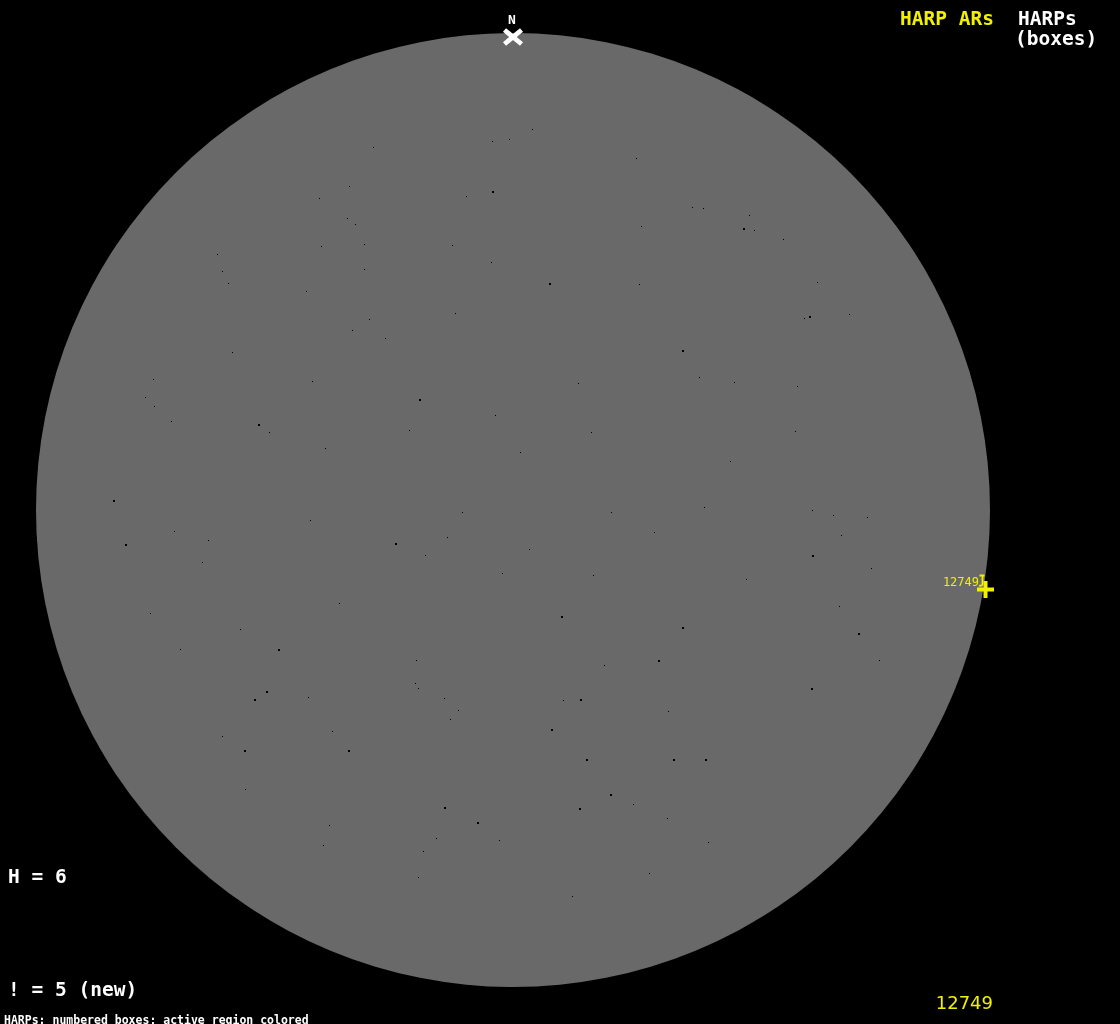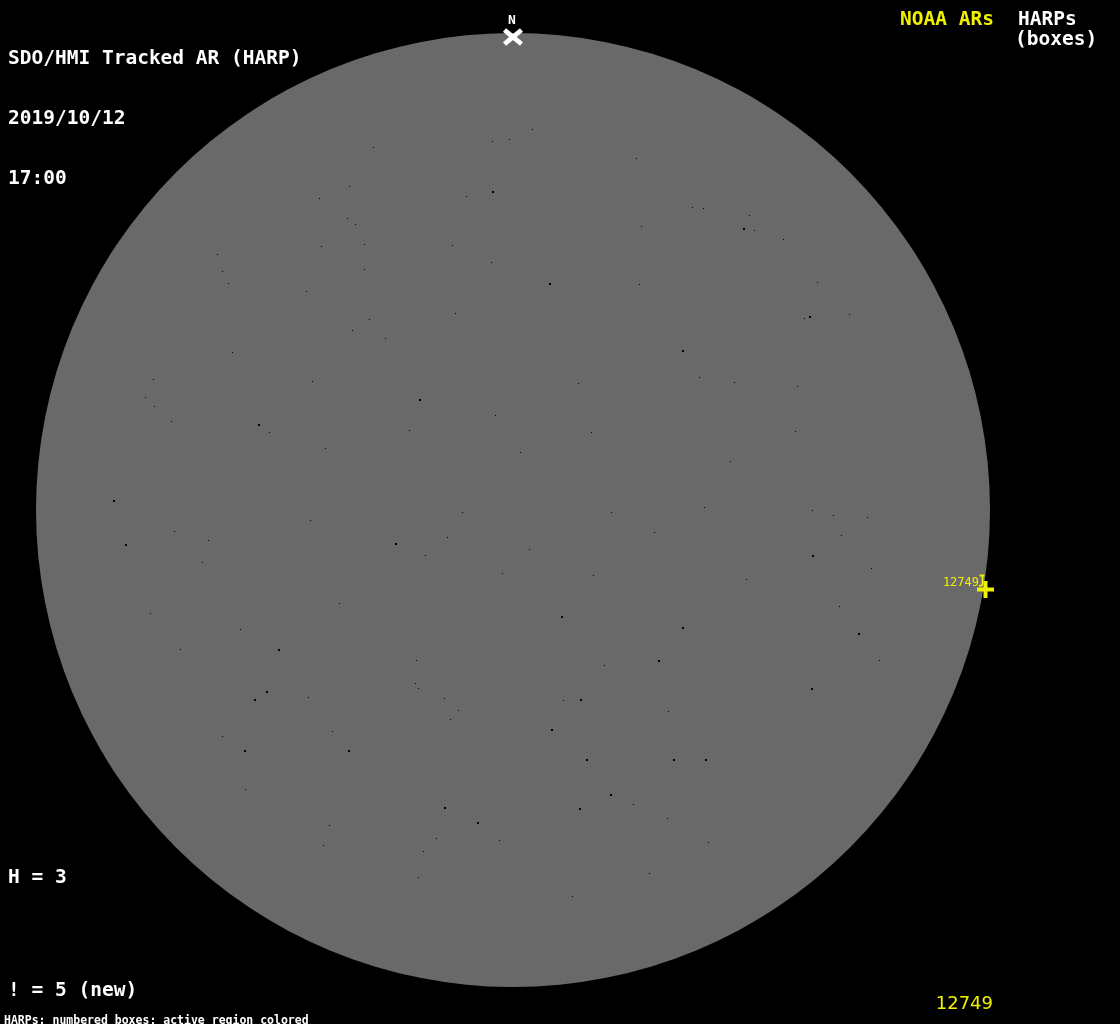--- a/index.html
+++ b/index.html
@@ -221,43 +221,38 @@
       <div class="speck" style="left: 232px; top: 351.9px; width: 1px; height: 1px; background: rgb(0, 0, 0);"></div>
       <div class="speck" style="left: 369.3px; top: 318.8px; width: 1px; height: 1px; background: rgb(0, 0, 0);"></div>
     </div>
 
   <span class="north-label">N</span>
   <svg class="north-x" width="22" height="18">
     <line x1="2.5" y1="2" x2="19.5" y2="16" stroke="#ffffff" stroke-width="4.8"></line>
     <line x1="2.5" y1="16" x2="19.5" y2="2" stroke="#ffffff" stroke-width="4.8"></line>
   </svg>
 
-  <div class="hdr-left">
-    <div>SDO/HMI Tracked AR (HARP)</div>
-    <div>2019/10/12</div>
-    <div>17:00</div>
-  </div>
-
-  <span class="noaa-heading">NOAA ARs</span>
+
+  <span class="noaa-heading">HARP ARs</span>
   <span class="harps-heading">HARPs</span>
   <span class="harps-value">(boxes)</span>
 
   <div id="ar-marker" class="ar-marker" style="left: 985px; top: 589px;">
     <span class="ar-label">12749</span>
     <svg class="ar-hook" width="9" height="14">
       <path d="M1.5,1.5 H6.5 M4.5,1.5 V9.5 Q4.5,12.5 1,11.5" stroke="#f0f000" stroke-width="1.8" fill="none"></path>
     </svg>
     <svg class="ar-plus" width="17" height="17">
       <rect x="0" y="6.5" width="17" height="4" fill="#f0f000"></rect>
       <rect x="6.5" y="0" width="4" height="17" fill="#f0f000"></rect>
     </svg>
   </div>
 
   <div class="legend">
-    <div>H = 3</div>
+    <div>H = 6</div>
     <div class="gap"></div>
     <div>! = 5 (new)</div>
     
     
     
     
     
   </div>
 
   <div class="footer">

